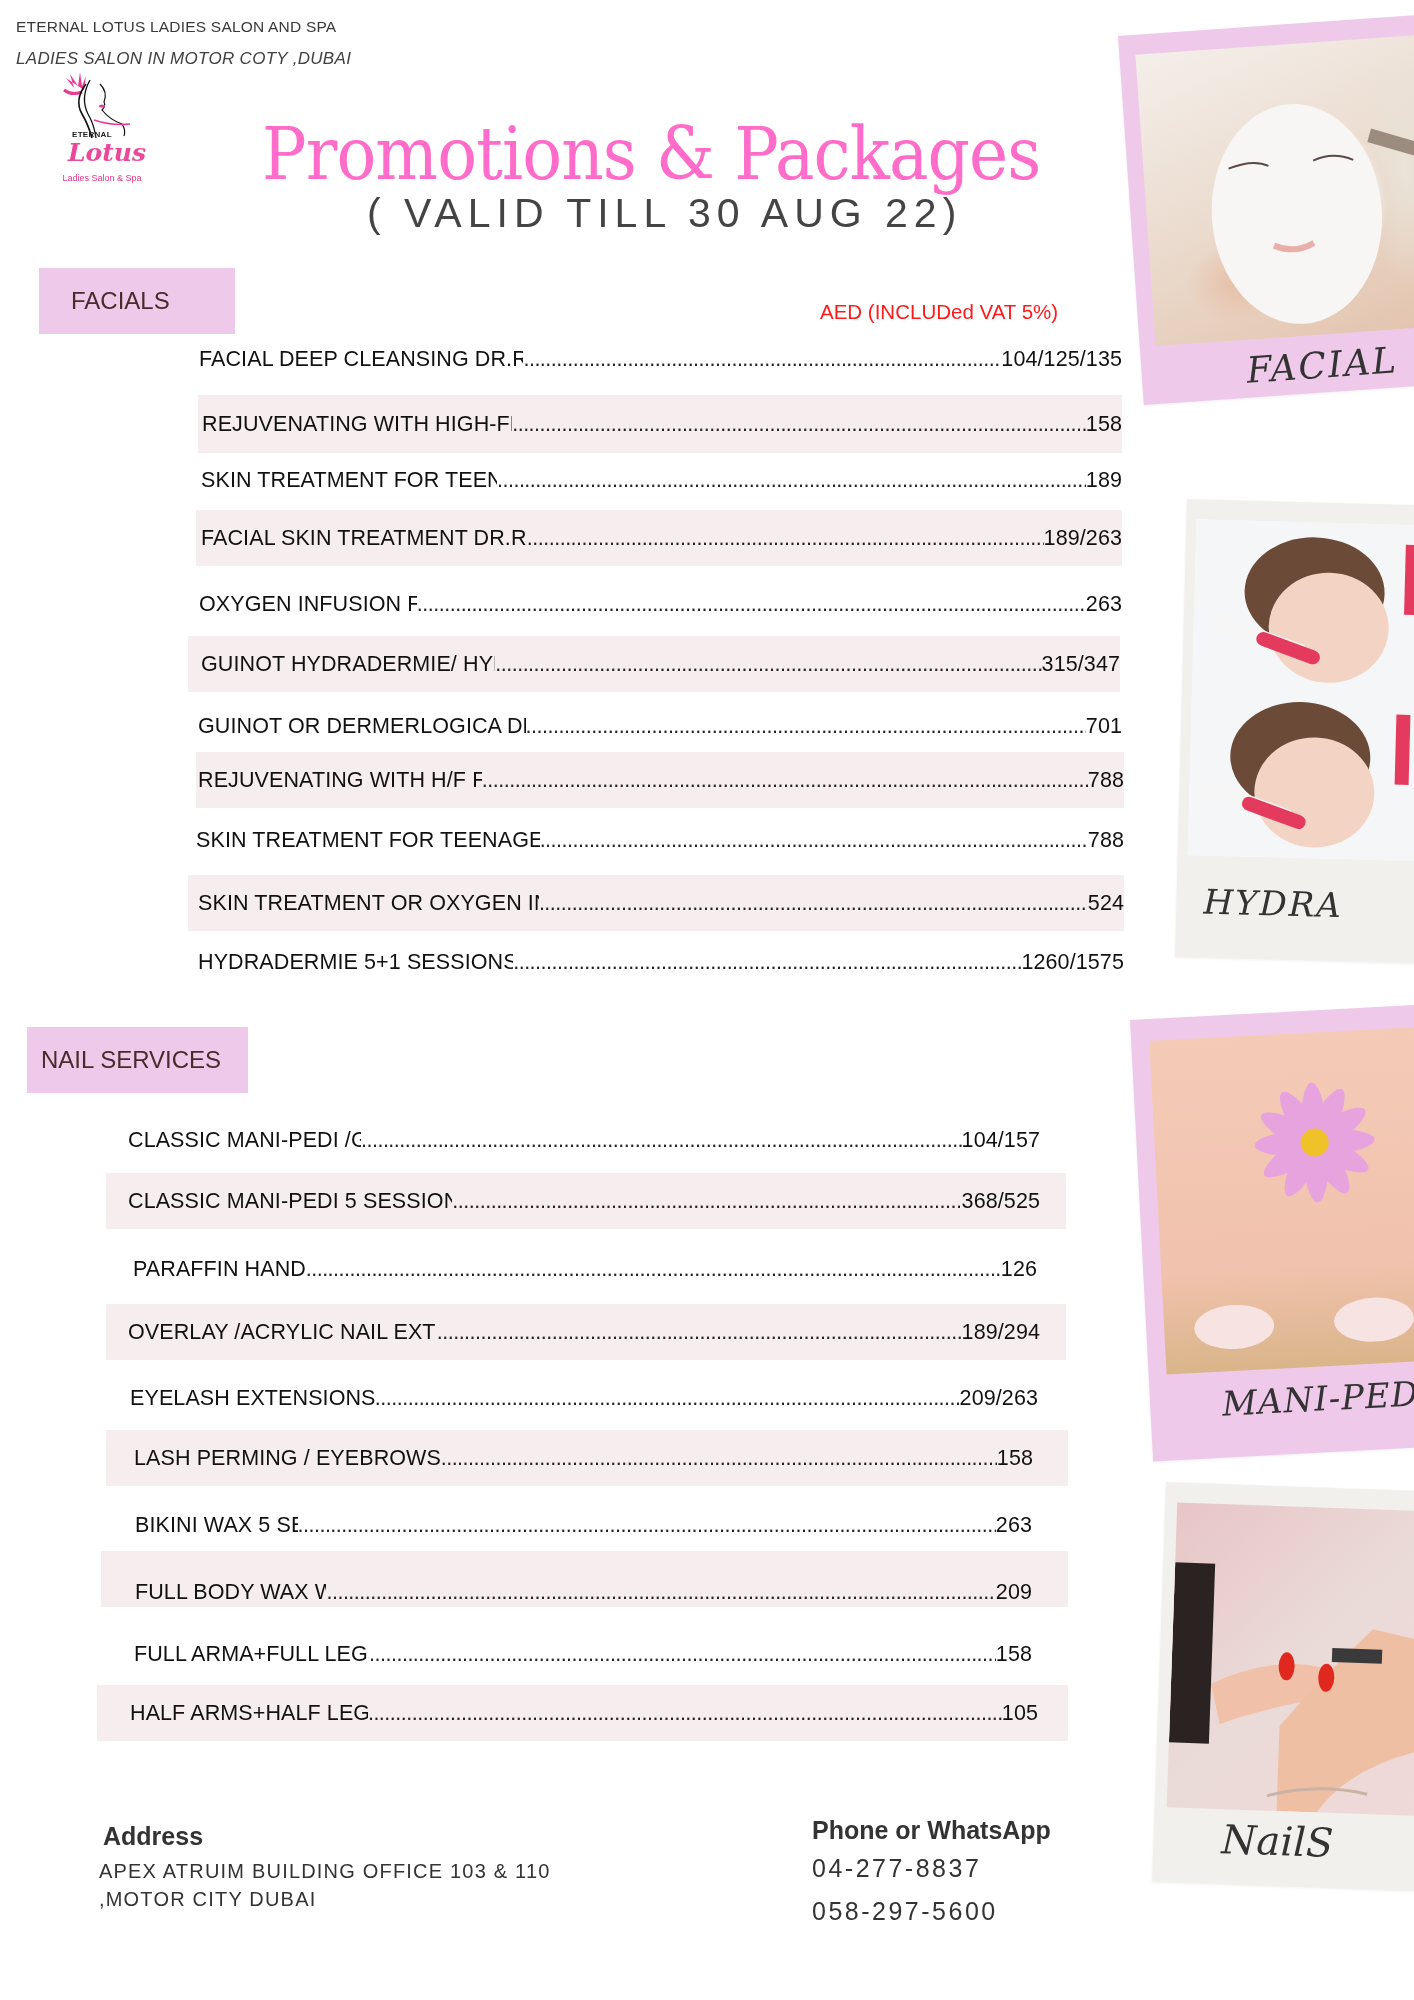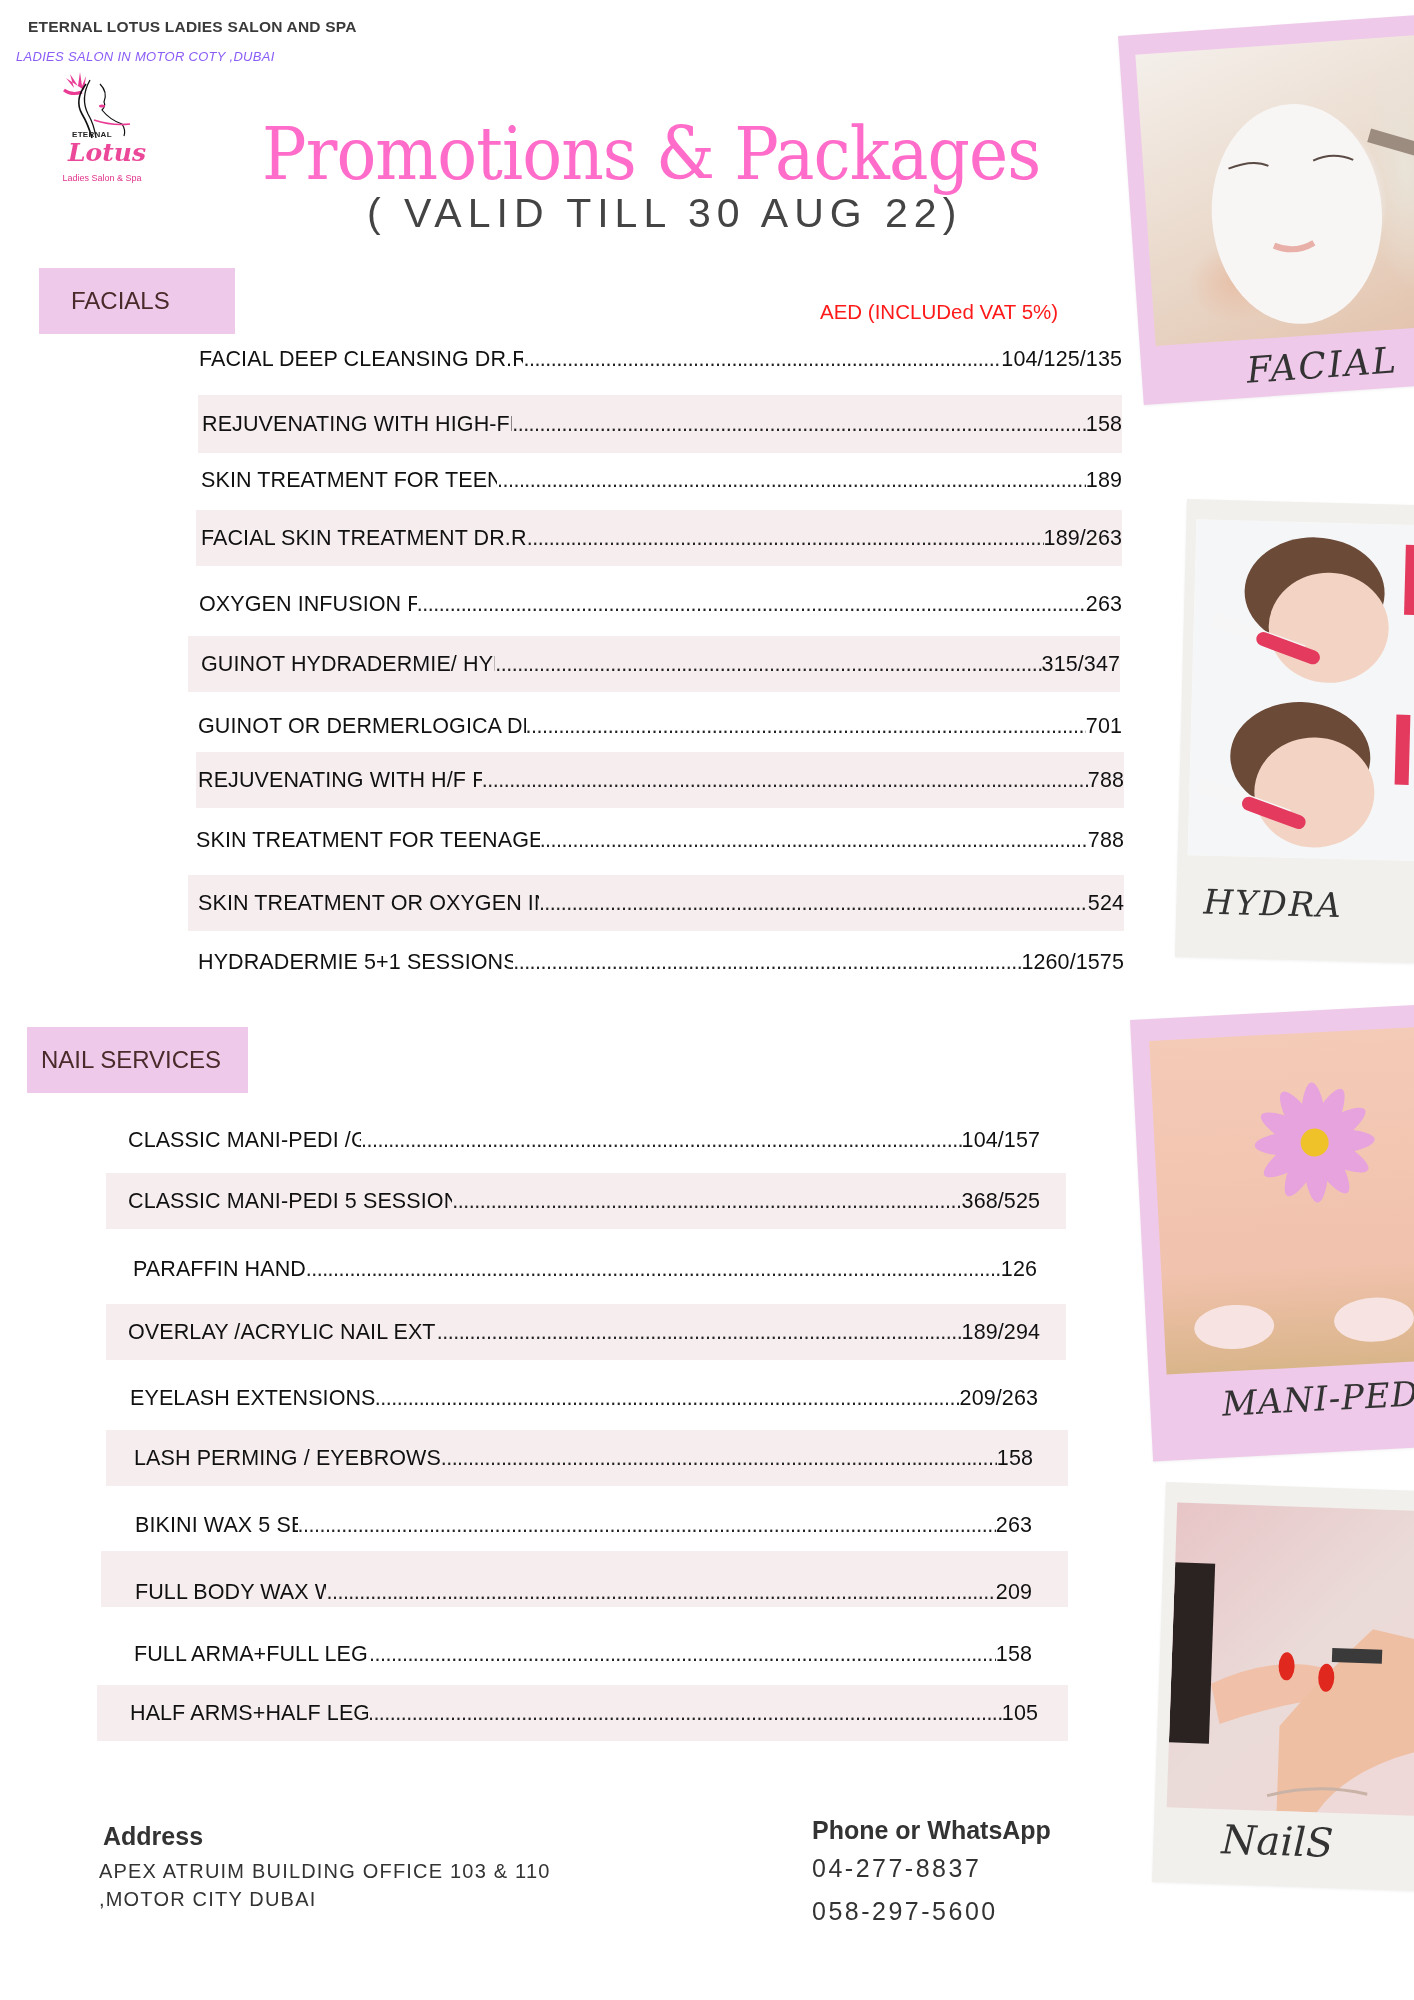--- a/index.html
+++ b/index.html
@@ -1,19 +1,19 @@
 <!DOCTYPE html>
 <html><head>
 <meta charset="utf-8">
 <style>
   html,body{margin:0;padding:0;background:#ffffff;}
   body{width:1414px;height:2000px;position:relative;overflow:hidden;font-family:"Liberation Sans","DejaVu Sans",sans-serif;color:#111;}
   .abs{position:absolute;}
-  .brand-name{left:16px;top:18px;font-weight:bold;font-size:15.5px;color:#3a3a3a;letter-spacing:0.2px;margin-left:12px;}
-  .brand-sub{left:16px;top:49px;font-style:italic;font-size:13px;color:#8b5cf6;letter-spacing:0.3px;}
+  .brand-name{left:16px;top:18px;font-weight:normal;font-size:15.5px;color:#3a3a3a;letter-spacing:0.2px;}
+  .brand-sub{left:16px;top:49px;font-style:italic;font-size:17px;color:#404040;letter-spacing:0.3px;}
   .logo{left:52px;top:70px;width:100px;height:118px;}
   .logo .eternal{position:absolute;left:20px;top:60px;font-size:8px;font-weight:bold;color:#222;letter-spacing:0.3px;}
   .logo .lotus{position:absolute;left:16px;top:68px;font-family:"DejaVu Serif",serif;font-style:italic;font-weight:bold;font-size:25px;color:#ec4899;}
   .logo .tag{position:absolute;left:0;top:103px;width:100%;text-align:center;font-size:9px;color:#e0338b;}
   .title-main{position:absolute;left:262px;top:112px;font-family:"DejaVu Serif",serif;font-size:72px;color:#ff6cc9;letter-spacing:-1px;white-space:nowrap;transform:scaleX(0.92);transform-origin:left top;}
   .title-sub{position:absolute;left:346px;top:190px;font-family:"Liberation Sans",sans-serif;font-size:41px;color:#444;letter-spacing:6px;white-space:nowrap;margin-left:21px;}
   .section-tag{background:#efc9ea;color:#4a2a2a;font-size:24px;display:flex;align-items:center;}
   .aed{left:820px;top:300px;width:298px;text-align:left;color:#ff1a1a;font-size:20.5px;}
   .row{position:absolute;height:54px;display:flex;align-items:center;font-size:21.5px;color:#111;letter-spacing:0.1px;white-space:nowrap;}
   .row.band{background:#f6edef;}

